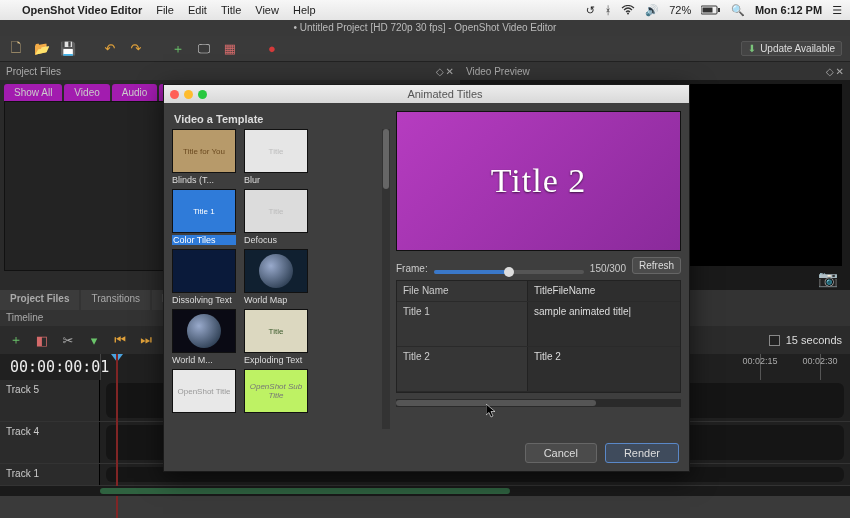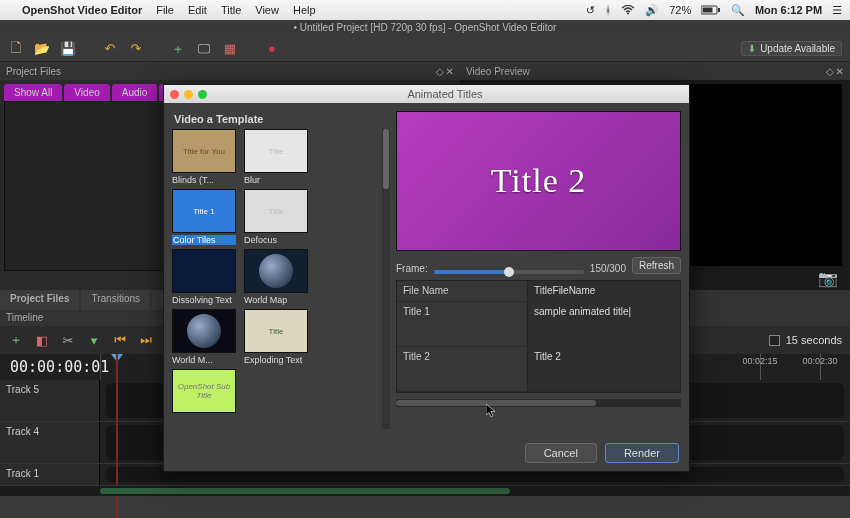--- a/index.html
+++ b/index.html
@@ -311,20 +311,24 @@
                   </div>
                   <div class="cap">World M...</div>
                 </div>
                 <div class="tcard">
                   <div class="thumb" style="background: rgb(220, 216, 192); color: rgb(58, 90, 42);">Title</div>
                   <div class="cap">Exploding Text</div>
                 </div>
               </div>
               <div class="row">
                 <div class="tcard">
+                  <div class="thumb" style="background: rgb(232, 232, 232); color: rgb(153, 153, 153);">OpenShot Title</div>
+                  <div class="cap"></div>
+                </div>
+                <div class="tcard">
                   <div class="thumb" style="background: #bef264; color: rgb(119, 119, 119); font-style: italic;">OpenShot
 Sub Title</div>
                   <div class="cap"></div>
                 </div>
               </div>
             </div>
           <div class="vscroll">
               <div class="vthumb"></div>
             </div>
         </div>

